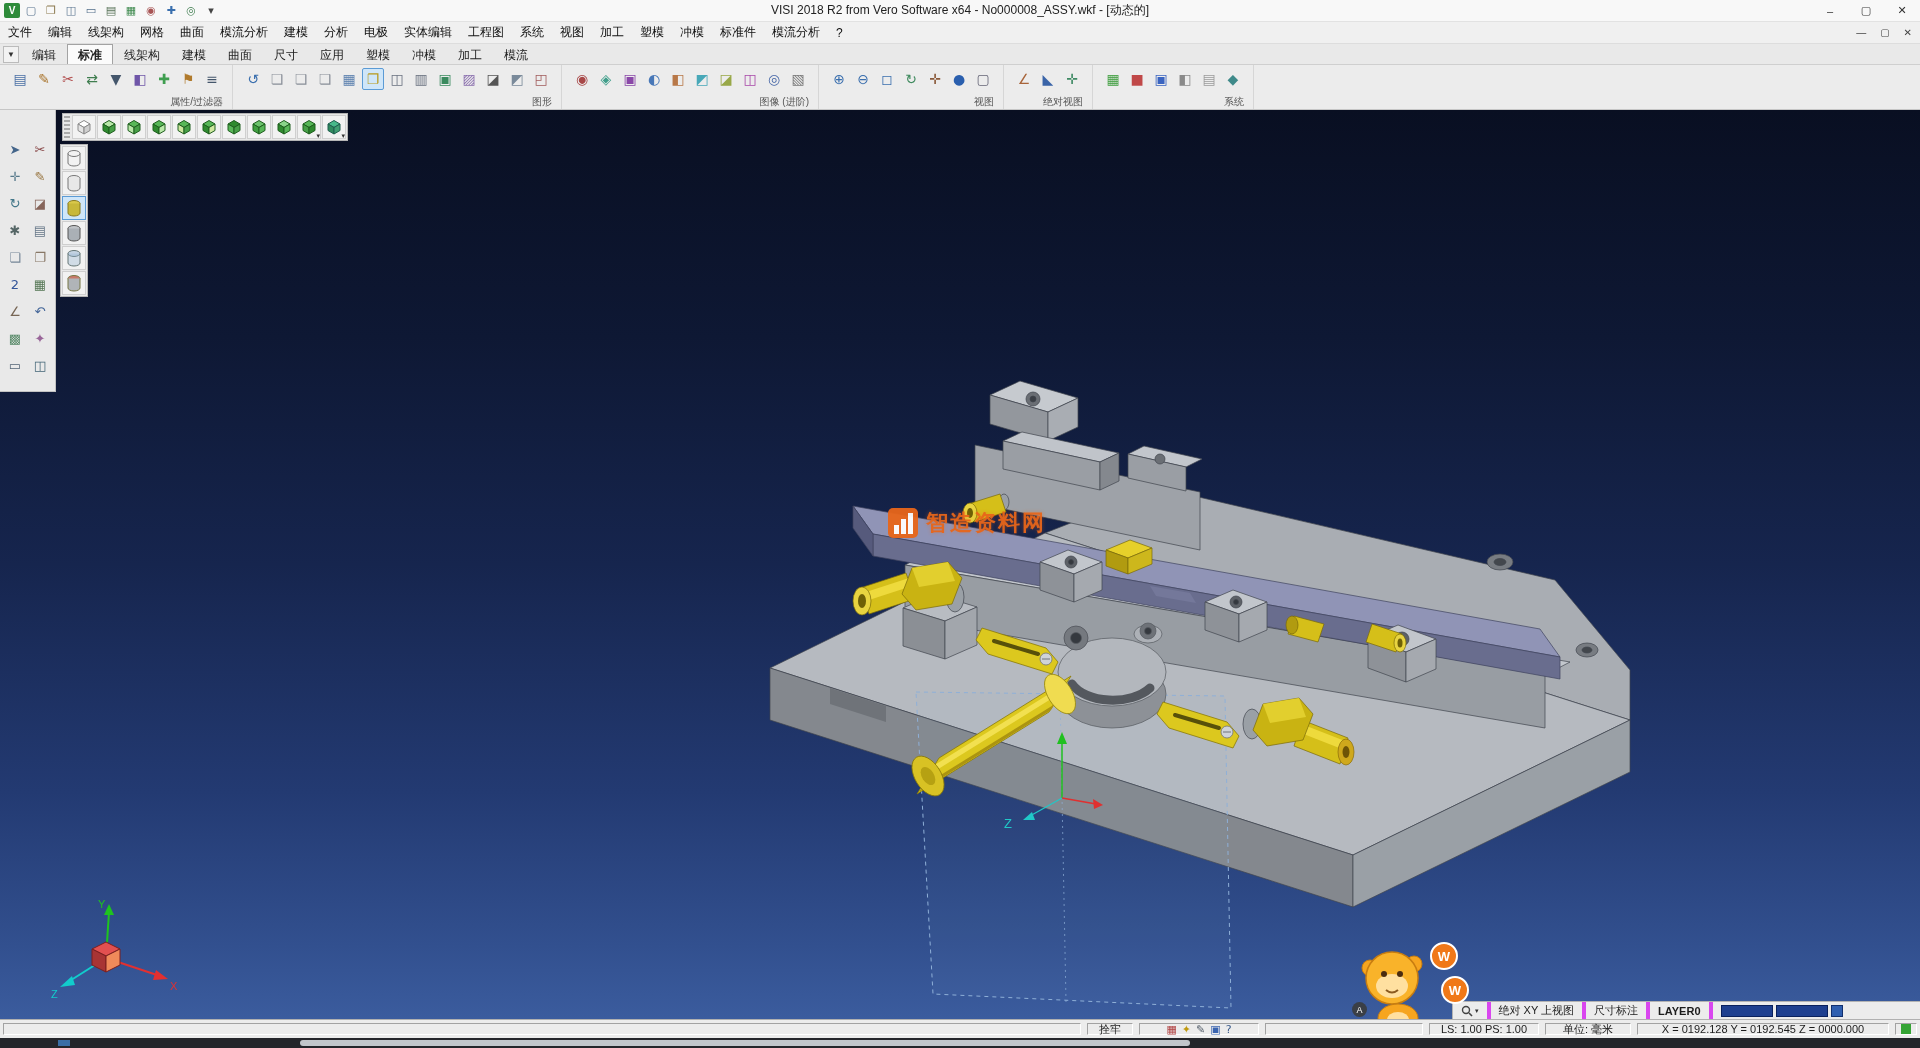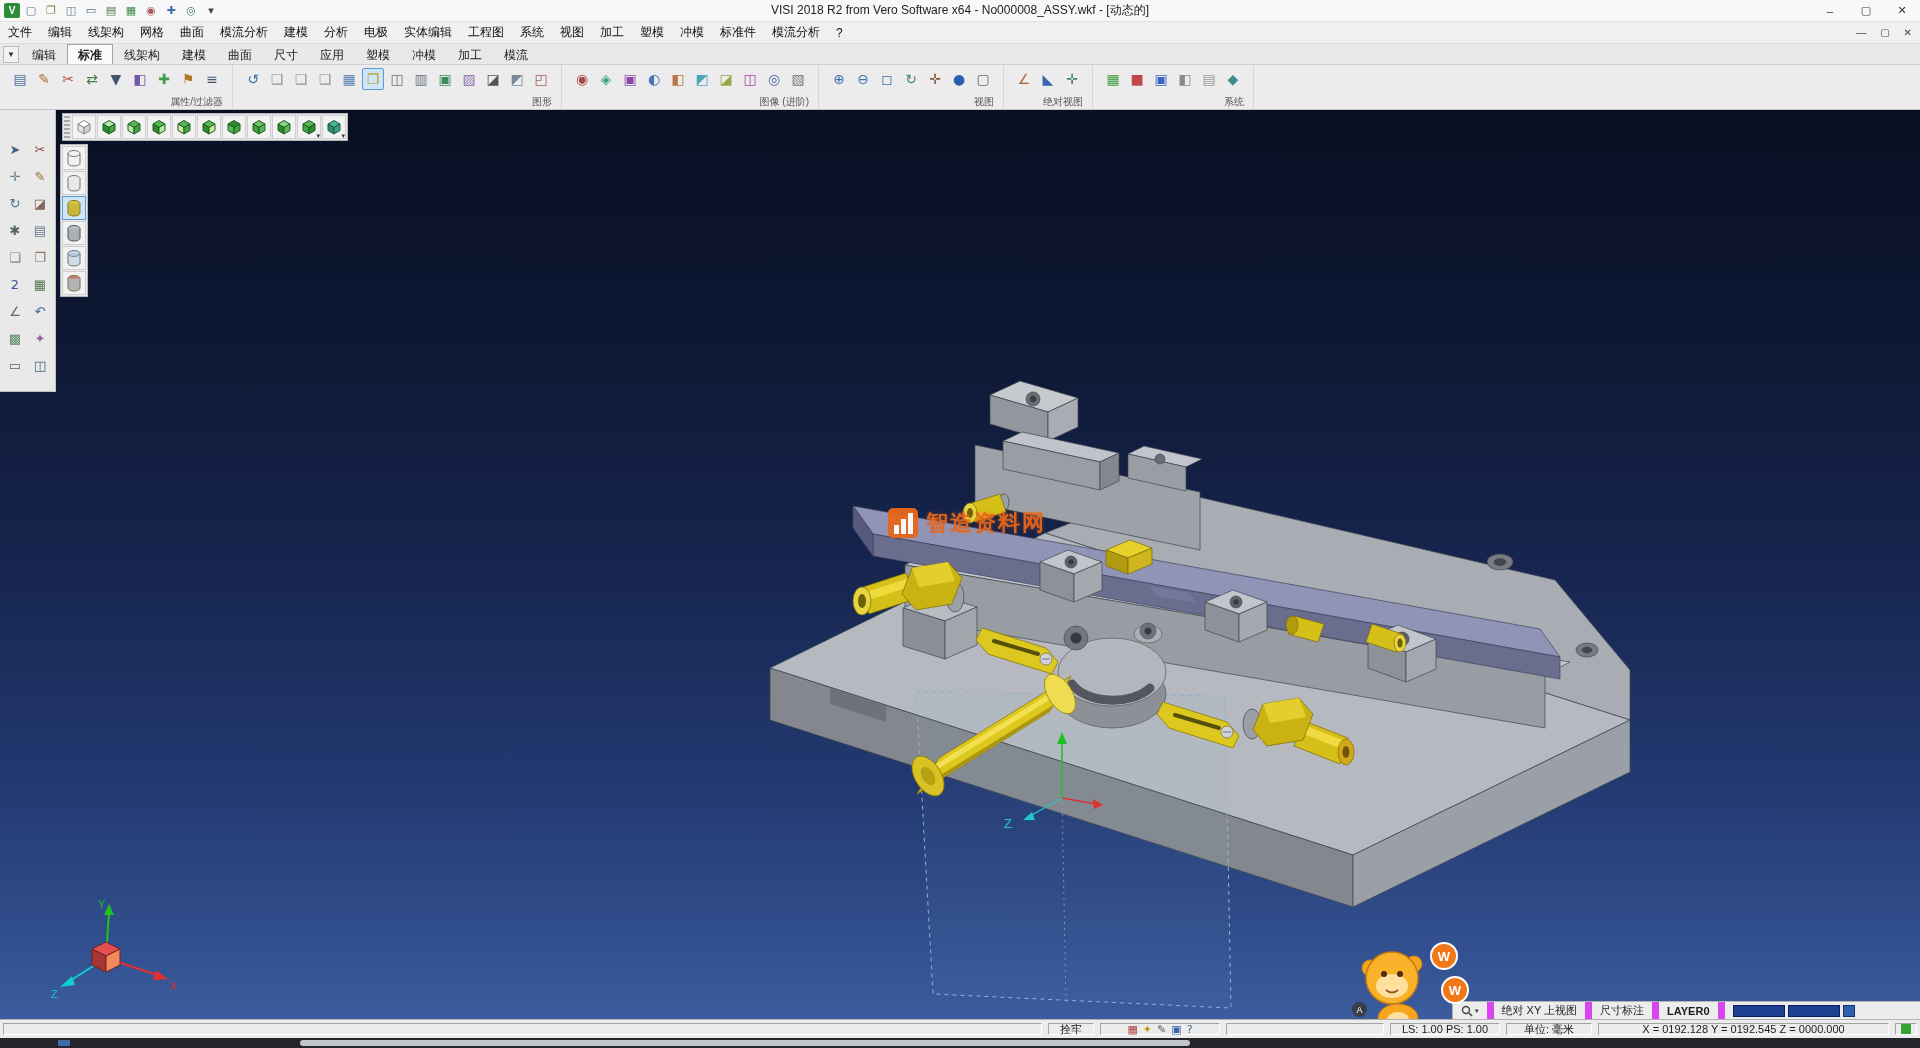--- a/index.html
+++ b/index.html
@@ -61,40 +61,40 @@
   .wm-icon{width:30px;height:30px;background:#e8661a;border-radius:5px;display:flex;align-items:flex-end;justify-content:center;gap:2px;padding:4px}
   .wm-icon span{width:5px;background:#fff;display:block}
   .wm-icon .b1{height:9px}.wm-icon .b2{height:15px}.wm-icon .b3{height:21px}
   .wm-text{font-size:22px;font-weight:bold;color:#e8661a;letter-spacing:2px;text-shadow:0 0 4px rgba(232,102,26,.45)}
 
   .ucs{position:absolute;left:48px;top:786px}
   .mascot{position:absolute;left:1356px;top:828px}
 
   
   .row2{position:absolute;left:1452px;right:0;top:891px;height:18px;background:#ececec;border-top:1px solid #b3b3b3;border-left:1px solid #b3b3b3;display:flex;align-items:center;font-size:11px}
-  .row2 .seg{height:100%;display:flex;align-items:center;justify-content:center;border-right:7px solid #d946ef;padding:0 8px;white-space:nowrap;color:#1c1c1c}
+  .row2 .seg{height:100%;display:flex;align-items:center;justify-content:center;border-right:4px solid #d946ef;padding:0 8px;white-space:nowrap;color:#1c1c1c}
   .row2 .layer{font-weight:bold}
   .row2 .seg.swatches{border-right:none;gap:3px}
   .swatch{width:52px;height:12px;background:#1e3f8f;border:1px solid #09205c;display:inline-block}
   .mini-ic{width:12px;height:12px;background:#2f5fb0;border:1px solid #12306e;display:inline-block}
   .caret2{font-size:7px;margin-left:2px;color:#333}
   .a-badge{position:absolute;left:1352px;top:892px;width:15px;height:15px;border-radius:50%;background:#3a3f46;color:#fff;font-size:9px;display:flex;align-items:center;justify-content:center;z-index:3}
   .mascot-wrap{z-index:4}
 
   
   .statusbar{position:absolute;top:1019px;left:0;width:1920px;height:19px;background:#ececec;border-top:1px solid #b0b0b0;display:flex;align-items:stretch;font-size:11px}
   .sseg{border:1px solid;border-color:#a2a2a2 #ffffff #ffffff #a2a2a2;margin:3px;display:flex;align-items:center;padding:0 0;white-space:nowrap;color:#1c1c1c}
   .s-fill{flex:1}
   .s-lock{width:46px;justify-content:center}
   .s-icons{width:120px;gap:5px;justify-content:center}
   .sicon{font-size:11px;font-family:"DejaVu Sans",sans-serif}
   .s-gap{width:158px}
   .s-ls{width:110px;justify-content:center}
   .s-units{width:86px;justify-content:center}
-  .s-coords{width:291px;justify-content:center}
+  .s-coords{width:252px;justify-content:center}
   .s-chip{width:22px;justify-content:center}
   .chip{width:10px;height:10px;background:#35a435;display:inline-block}
 
   
   .taskbar{position:absolute;top:1038px;left:0;width:1920px;height:10px;background:#24262b}
   .tb-thumb{position:absolute;left:300px;top:2px;width:890px;height:6px;background:#c2c6cb;border-radius:3px}
   .tb-chip{position:absolute;left:58px;top:2px;width:12px;height:6px;background:#3a6ea5}
 </style>
 </head>
 <body>

